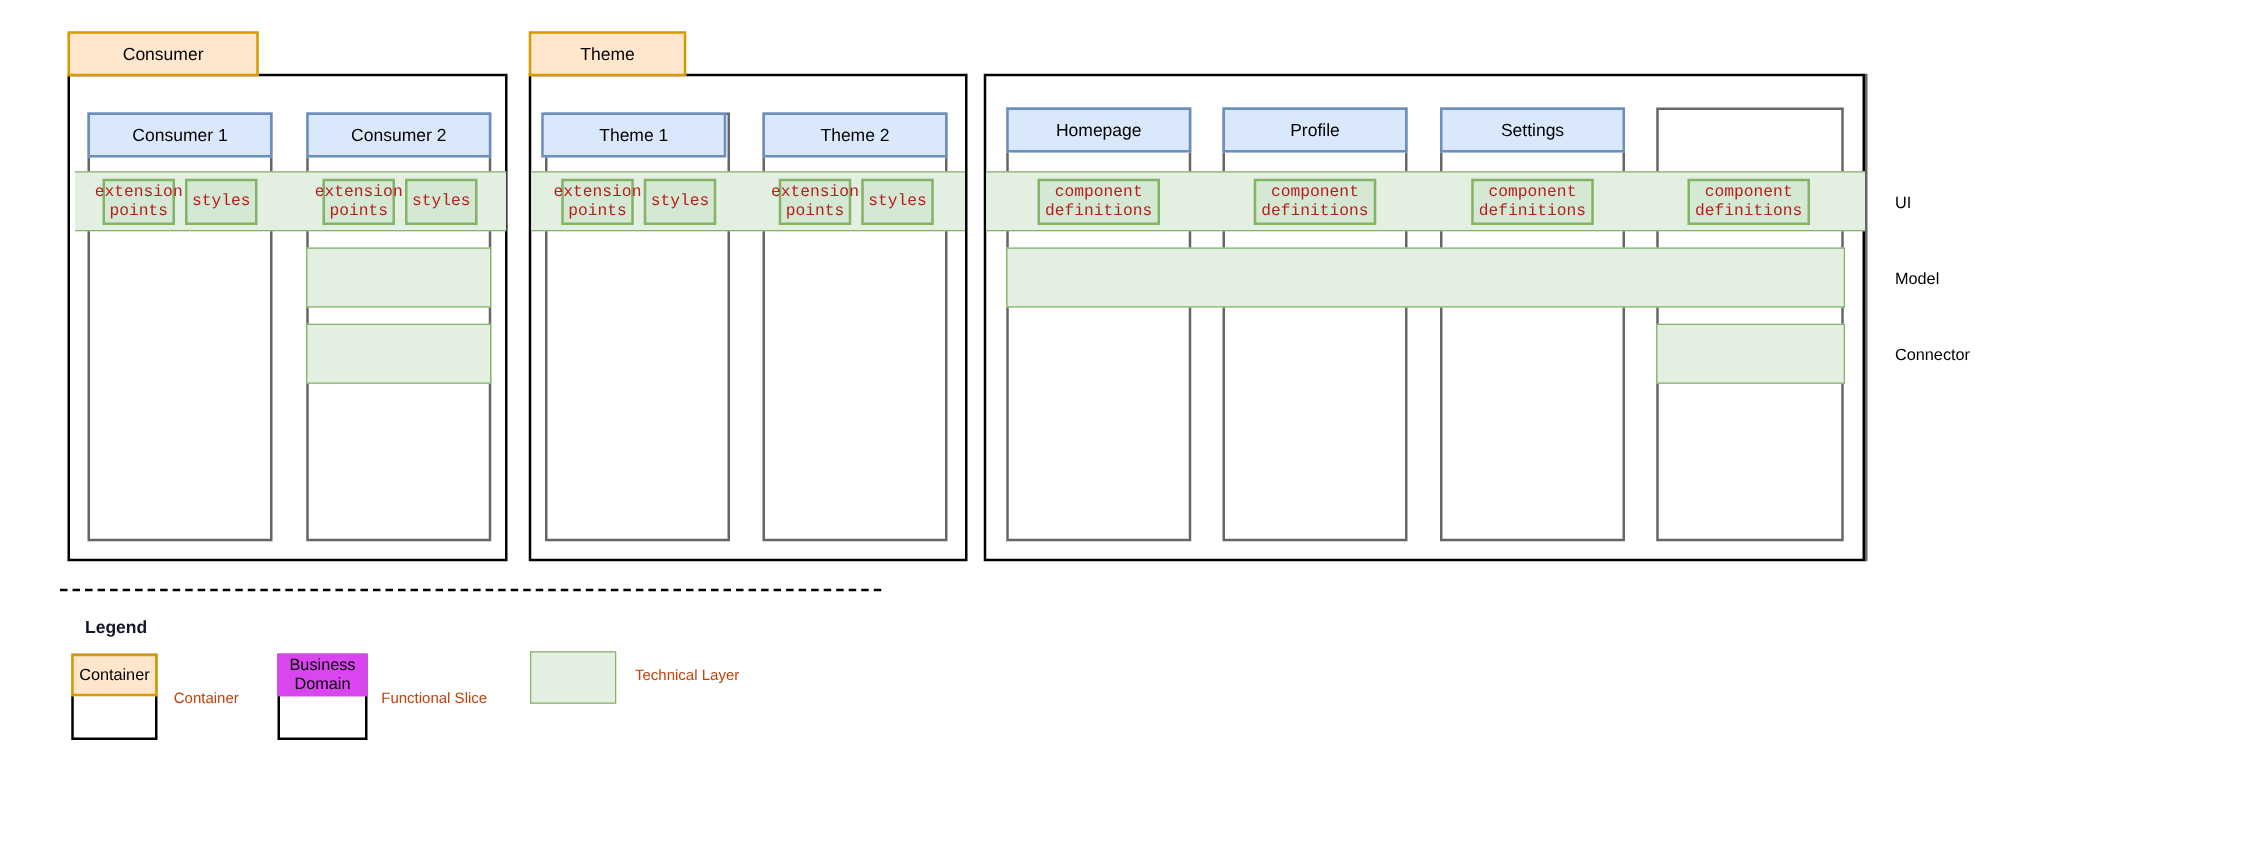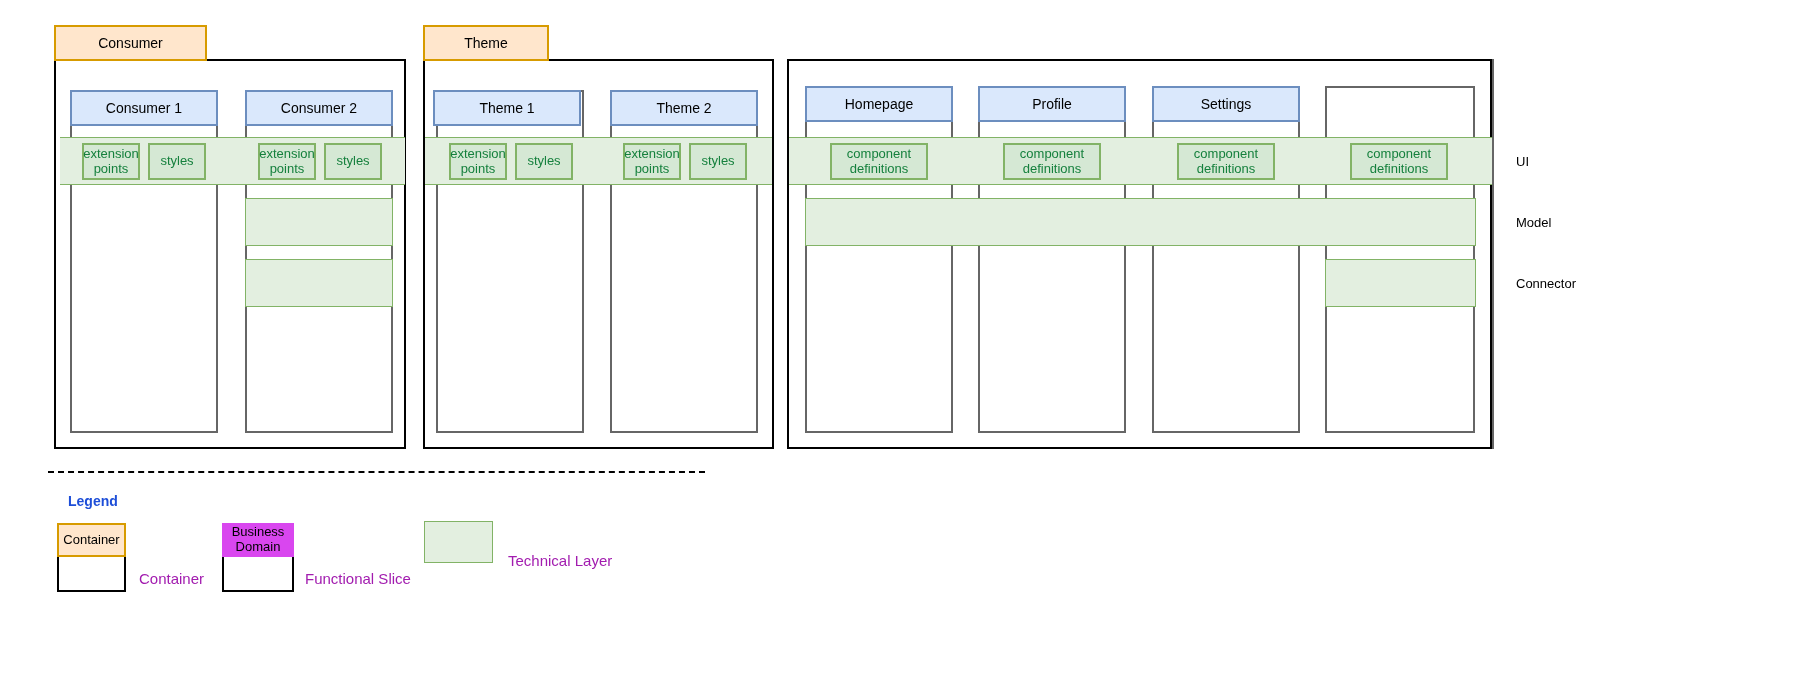--- a/index.html
+++ b/index.html
@@ -70,22 +70,23 @@
   
   .chip {
     background: #D5E8D4;
     border: 2px solid #82B366;
     display: flex;
     align-items: center;
     justify-content: center;
     text-align: center;
     font-size: 13px;
     line-height: 1.15;
-    color: #15803d;
+    color: #b91c1c;
     z-index: 7;
+    font-family: Liberation Mono, monospace;
   }
 
   
   .layer-label {
     font-size: 13px;
     color: #000000;
     display: flex;
     align-items: center;
     z-index: 8;
   }
@@ -97,28 +98,27 @@
   
   .divider {
     border-top: 2px dashed #000000;
     height: 0;
   }
 
   
   .legend-title {
     font-size: 14px;
     font-weight: bold;
-    color: #1d4ed8;
+    color: #0f172a;
   }
   .legend-text {
-    font-size: 15px;
-    color: #a21caf;
-    display: flex;
-    align-items: center;
-    margin-top: 20px;
+    font-size: 12px;
+    color: #c2410c;
+    display: flex;
+    align-items: center;
   }
   .legend-shape-body {
     border: 2px solid #000000;
     background: #ffffff;
   }
   .legend-shape-head {
     display: flex;
     align-items: center;
     justify-content: center;
     text-align: center;

